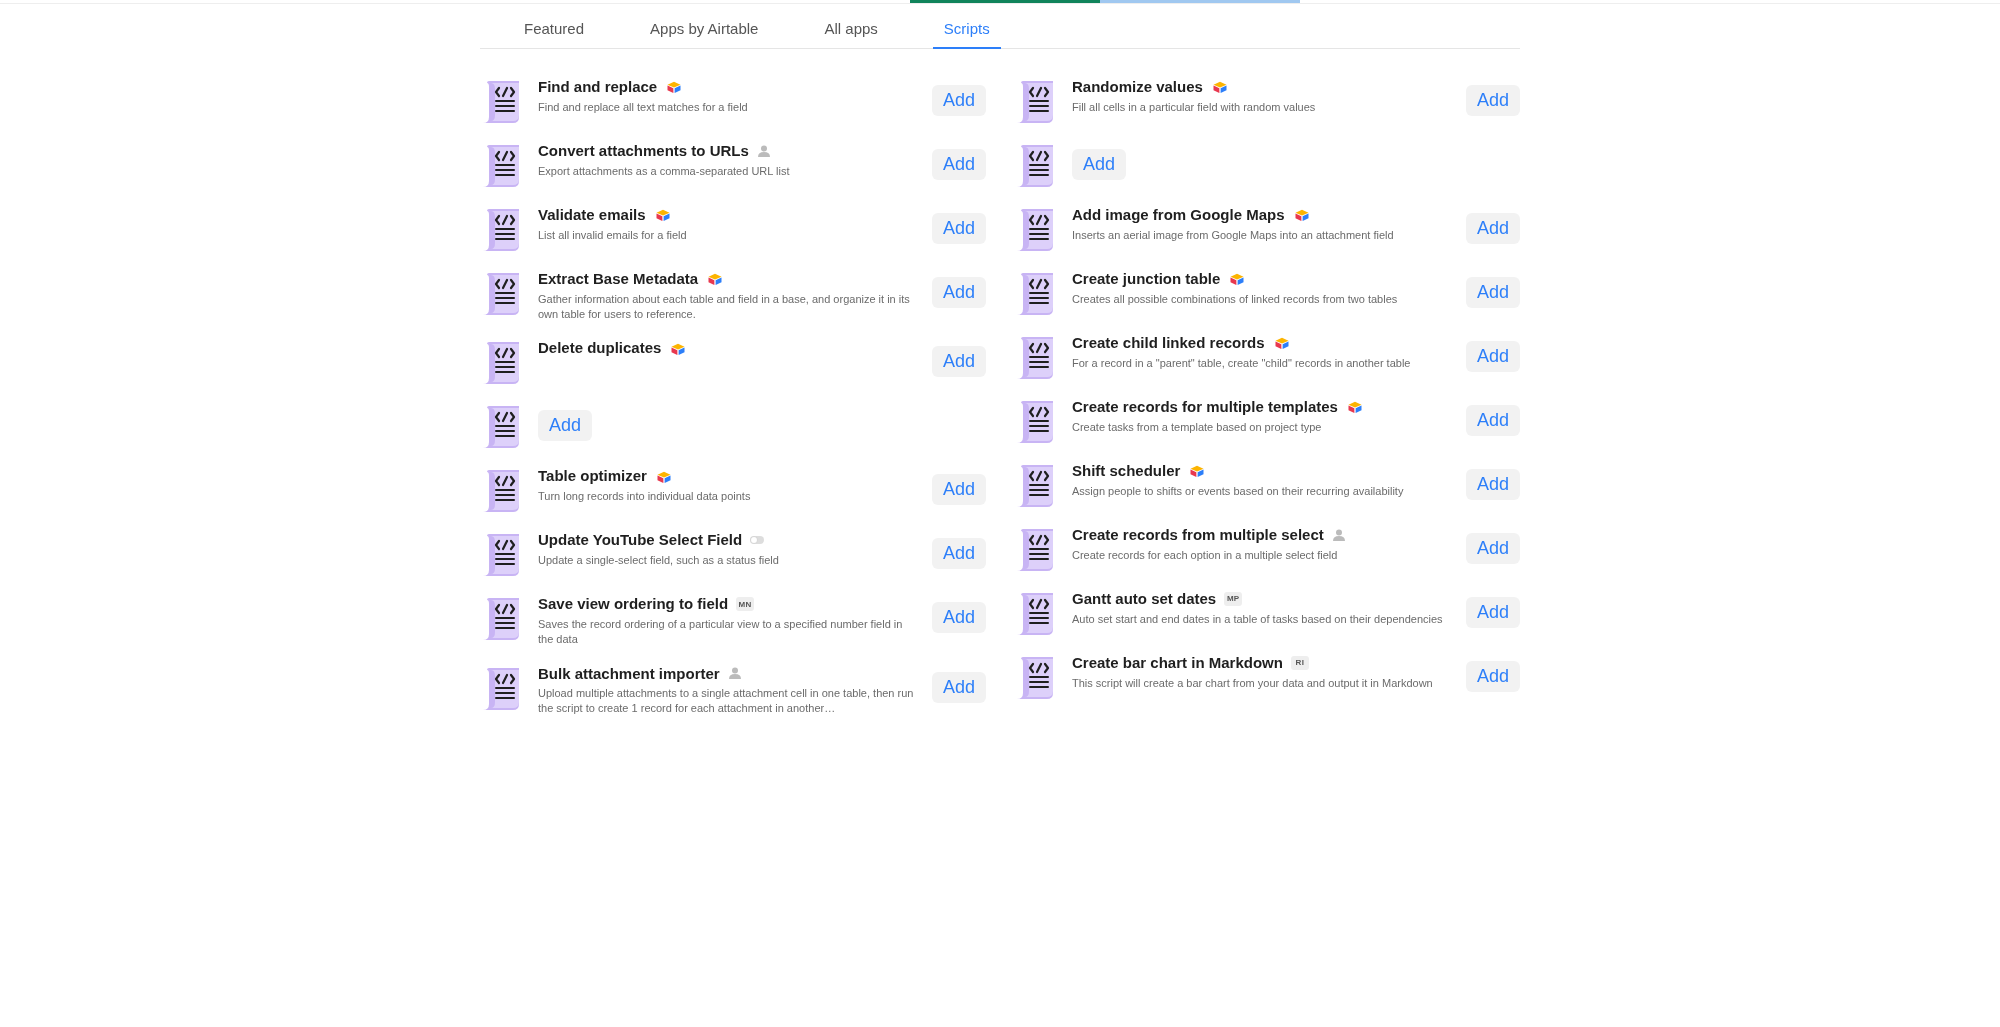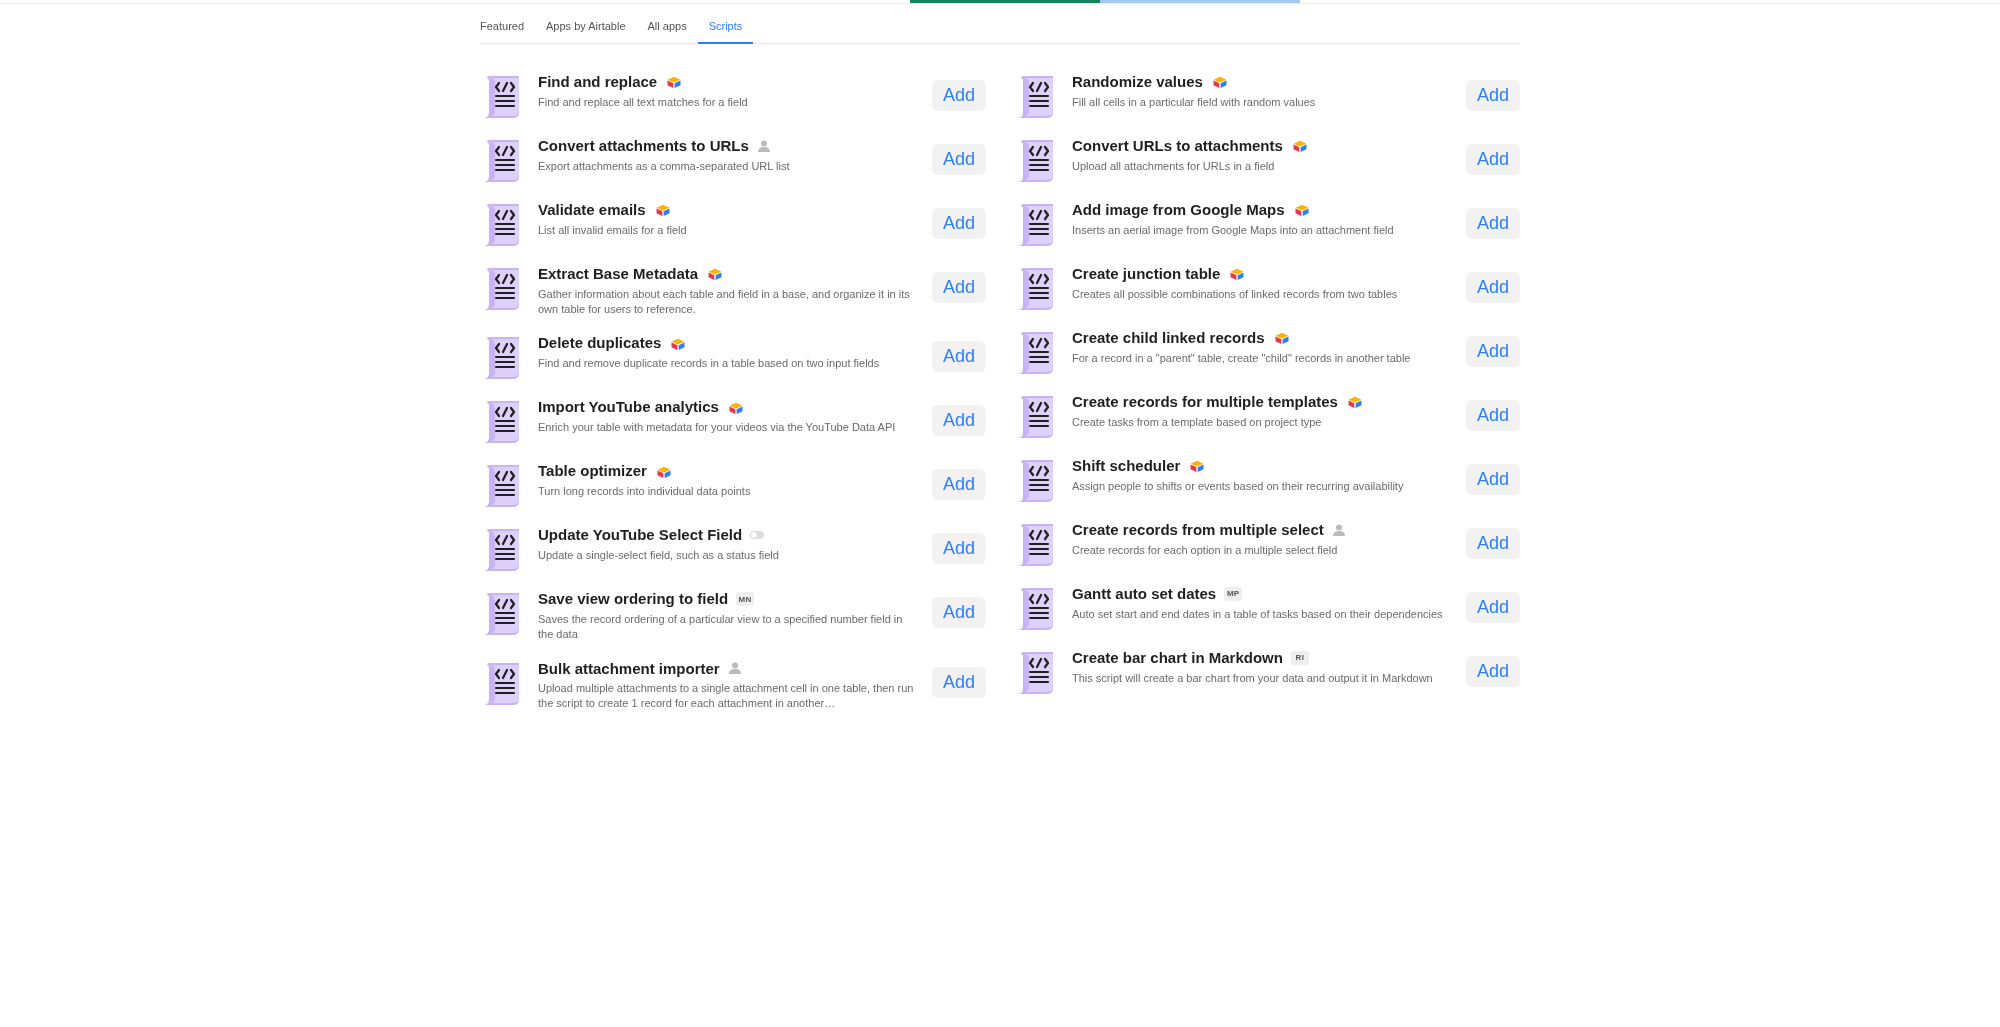--- a/index.html
+++ b/index.html
@@ -32,24 +32,25 @@
     padding: 0 0 40px;
   }
   .tabs {
     display: flex;
     gap: 0;
     border-bottom: 1px solid #e5e5e5;
     margin-top: 6px;
   }
   .tab {
     padding: 10px 11px 11px;
-    font-size: 11px;
+    font-size: 15px;
     color: #555;
     cursor: pointer;
     position: relative;
+    margin-left: 44px;
   }
   .tab:first-child { padding-left: 0; }
   .tab.active {
     color: #2d7ff9;
   }
   .tab.active::after {
     content: "";
     position: absolute;
     left: 0; right: 0; bottom: -1px;
     height: 2px;
@@ -256,42 +257,30 @@
           </div>
           <div class="body">
             <div class="title-row">
               <span class="title">Delete duplicates</span>
               <span class="badge airtable">
                 <svg viewBox="0 0 16 14">
                   <use href="#airtable-logo-g"></use>
                 </svg>
               </span>
             </div>
-            <div class="desc">Find and remove duplicate records in a table based on two input fields</div>
-          </div>
-          <div class="add-wrap">
-            <button class="add-btn">Add</button>
-          </div>
-        </div>
-        <div class="card">
-          <div class="icon-wrap">
-            <svg class="script-icon" viewBox="0 0 44 46">
-              <use href="#script-icon-g"></use>
-            </svg>
-          </div>
-          <div class="body">
-            <div class="title-row">
-              <span class="title">Import YouTube analytics</span>
-              <span class="badge airtable">
-                <svg viewBox="0 0 16 14">
-                  <use href="#airtable-logo-g"></use>
-                </svg>
-              </span>
-            </div>
-            <div class="desc">Enrich your table with metadata for your videos via the YouTube Data API</div>
+          </div>
+          <div class="add-wrap">
+            <button class="add-btn">Add</button>
+          </div>
+        </div>
+        <div class="card">
+          <div class="icon-wrap">
+            <svg class="script-icon" viewBox="0 0 44 46">
+              <use href="#script-icon-g"></use>
+            </svg>
           </div>
           <div class="add-wrap">
             <button class="add-btn">Add</button>
           </div>
         </div>
         <div class="card">
           <div class="icon-wrap">
             <svg class="script-icon" viewBox="0 0 44 46">
               <use href="#script-icon-g"></use>
             </svg>
@@ -391,31 +380,20 @@
           </div>
           <div class="add-wrap">
             <button class="add-btn">Add</button>
           </div>
         </div>
         <div class="card">
           <div class="icon-wrap">
             <svg class="script-icon" viewBox="0 0 44 46">
               <use href="#script-icon-g"></use>
             </svg>
-          </div>
-          <div class="body">
-            <div class="title-row">
-              <span class="title">Convert URLs to attachments</span>
-              <span class="badge airtable">
-                <svg viewBox="0 0 16 14">
-                  <use href="#airtable-logo-g"></use>
-                </svg>
-              </span>
-            </div>
-            <div class="desc">Upload all attachments for URLs in a field</div>
           </div>
           <div class="add-wrap">
             <button class="add-btn">Add</button>
           </div>
         </div>
         <div class="card">
           <div class="icon-wrap">
             <svg class="script-icon" viewBox="0 0 44 46">
               <use href="#script-icon-g"></use>
             </svg>

